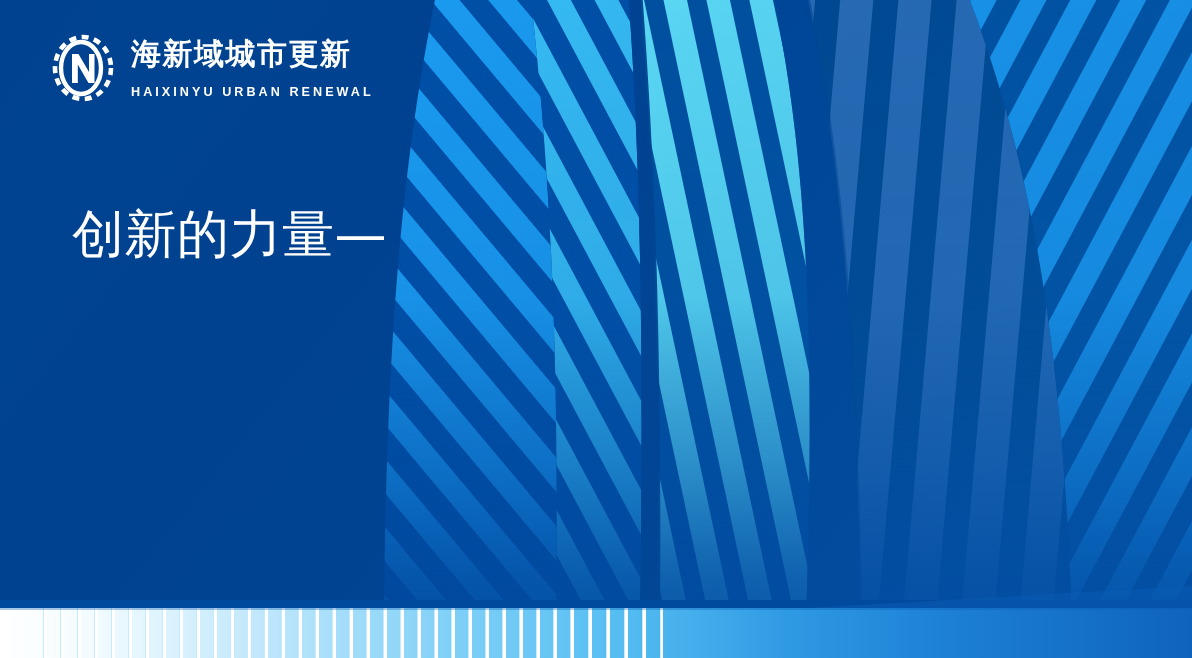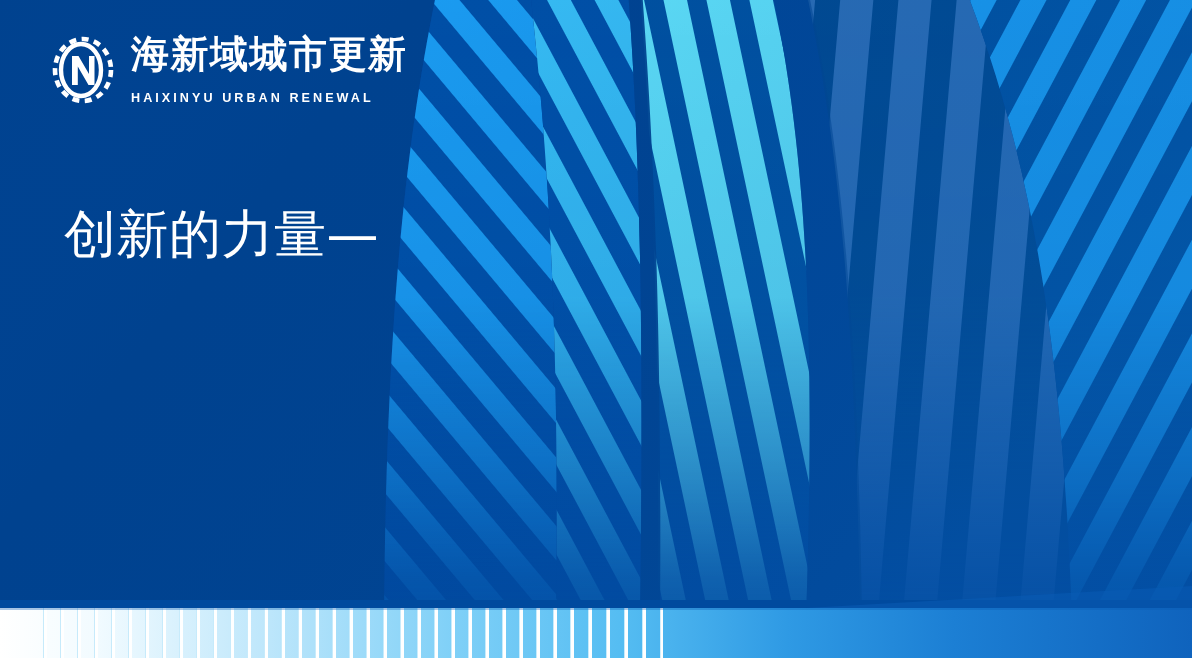--- a/index.html
+++ b/index.html
@@ -42,42 +42,42 @@
     flex: 0 0 auto;
   }
   #logo-text {
     display: flex;
     flex-direction: column;
     justify-content: center;
     padding-top: 2px;
   }
   #logo-cn {
     color: #ffffff;
-    font-size: 38px;
+    font-size: 30px;
     line-height: 1.05;
     font-weight: 700;
     letter-spacing: 1.5px;
     white-space: nowrap;
     font-family: "DejaVu Sans", "Liberation Sans", sans-serif;
   }
   #logo-en {
     color: #ffffff;
     font-size: 12.6px;
     line-height: 1.2;
     font-weight: 700;
     letter-spacing: 3.05px;
     white-space: nowrap;
     margin-top: 16px;
     font-family: "Liberation Sans", sans-serif;
   }
 
   
   #title-block {
     position: absolute;
-    left: 64px;
+    left: 72px;
     top: 198px;
     z-index: 5;
     text-align: center;
   }
   .title-line {
     color: #ffffff;
     font-size: 52px;
     line-height: 72px;
     font-weight: 400;
     letter-spacing: 0.5px;

